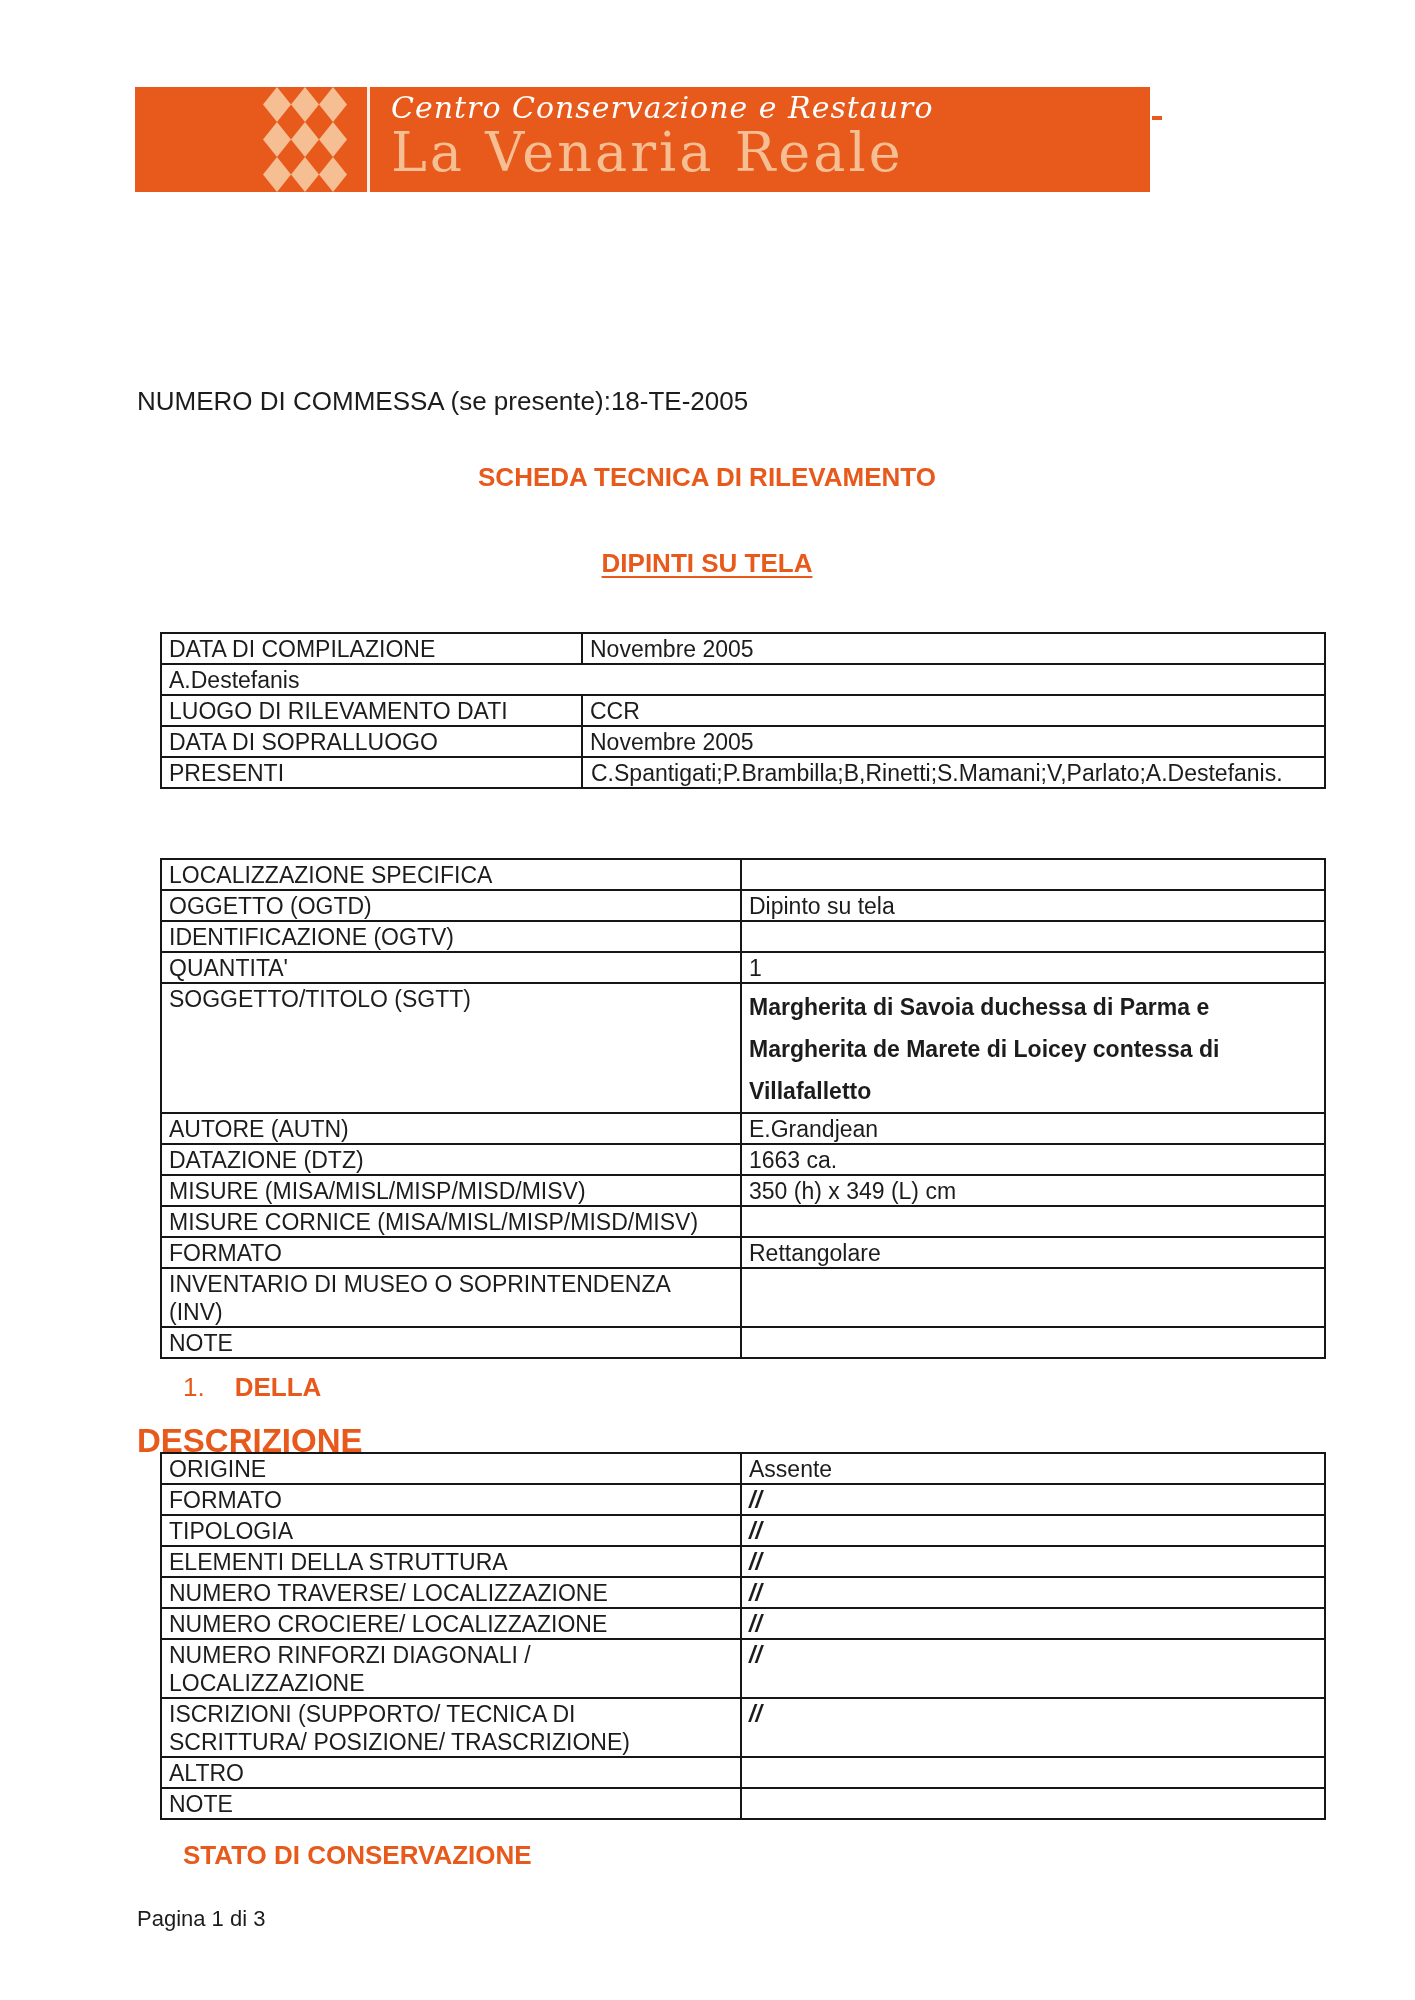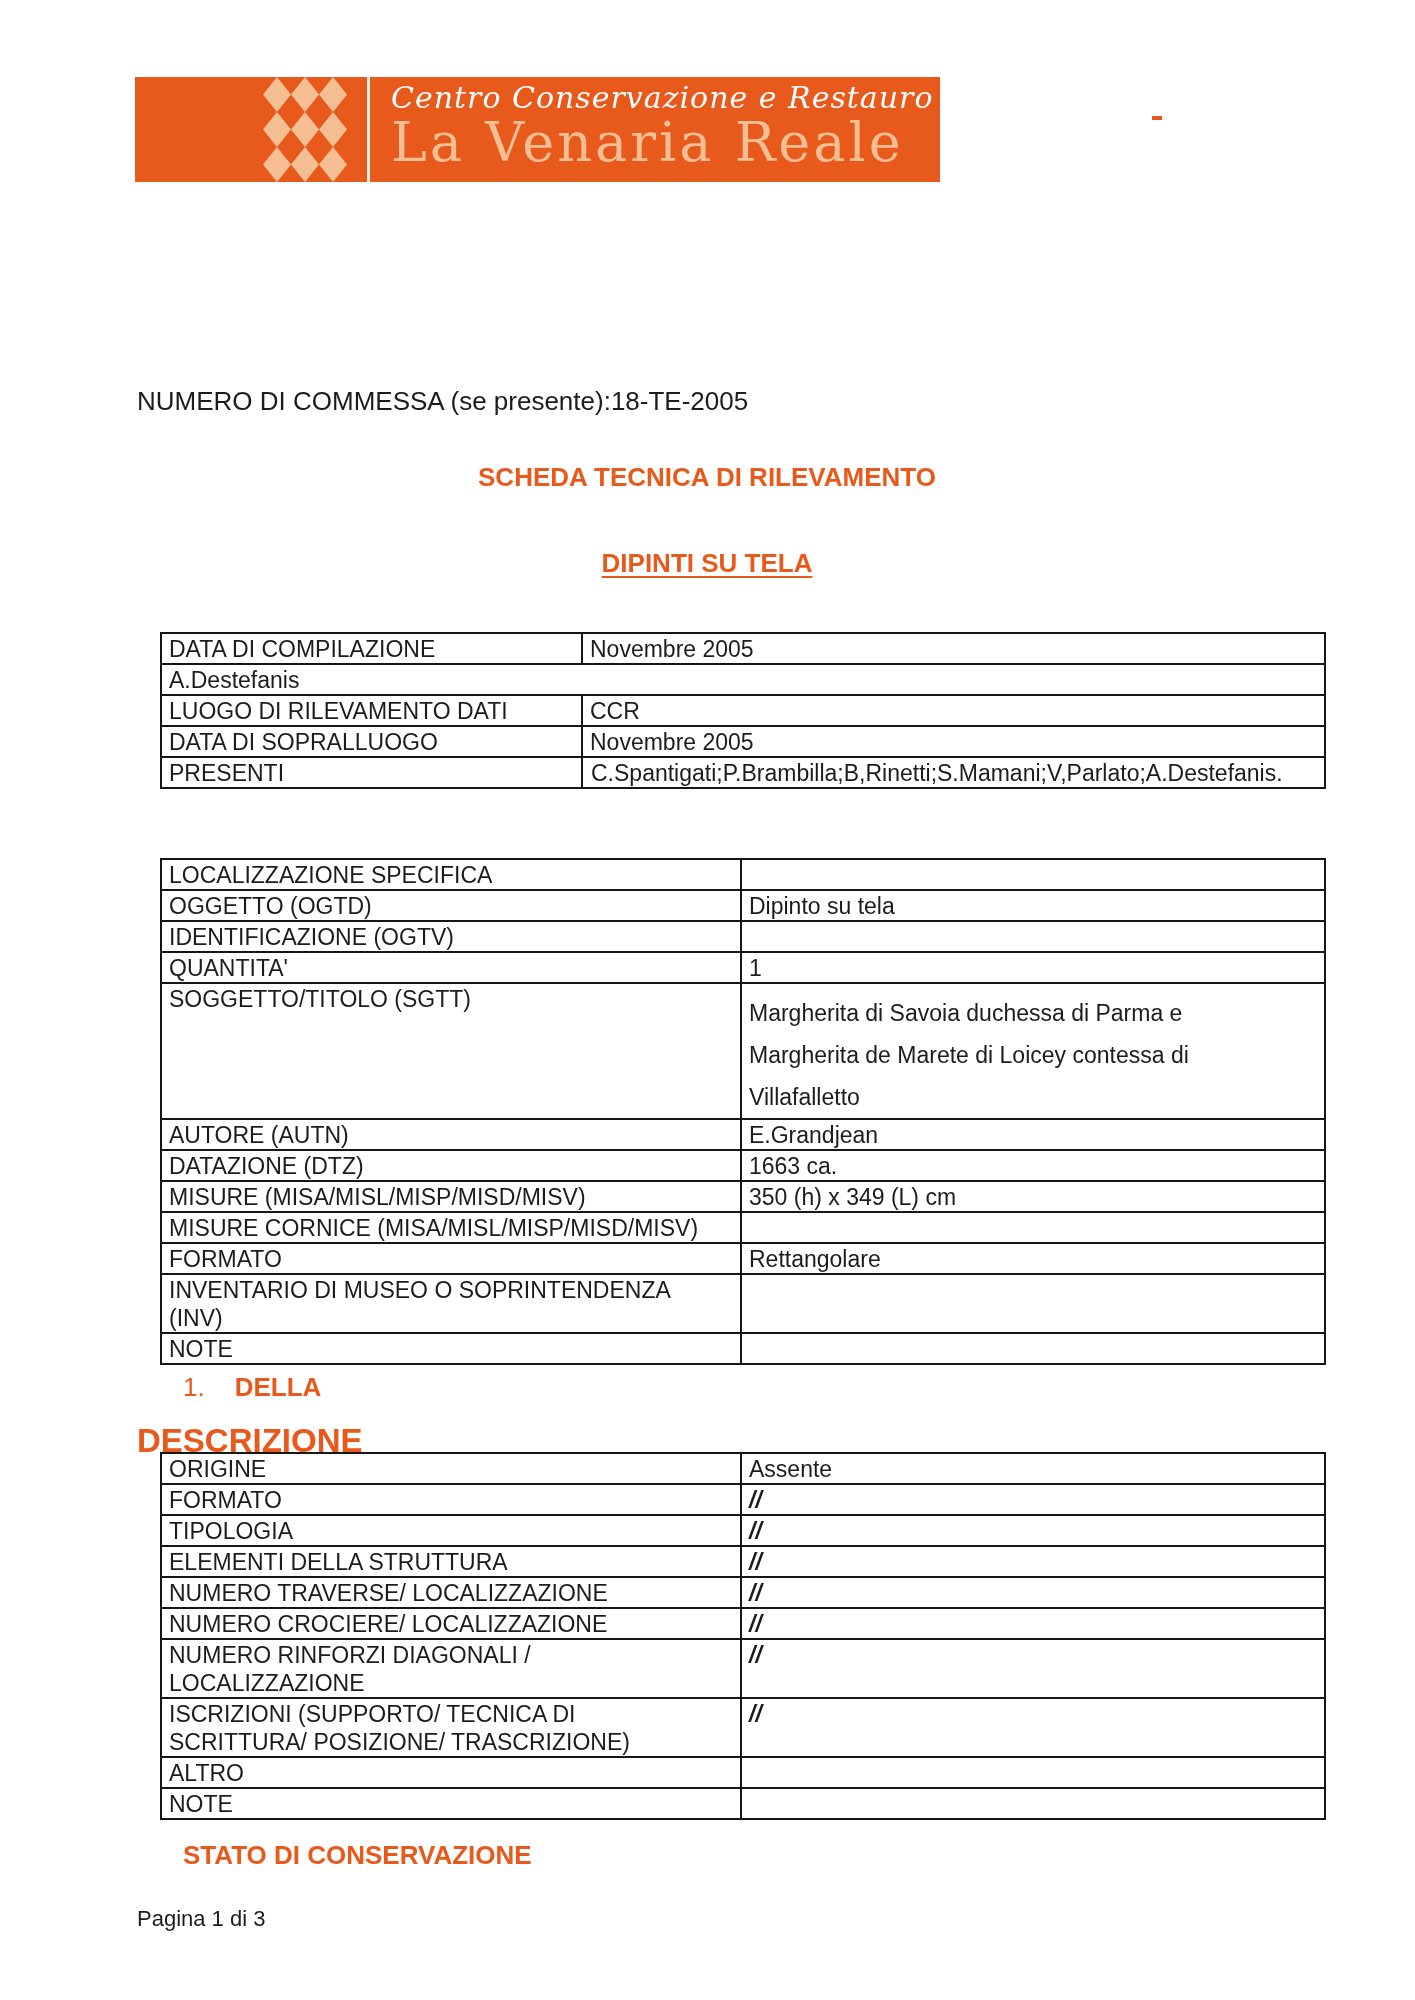--- a/index.html
+++ b/index.html
@@ -11,21 +11,21 @@
   .page{
     position:relative;
     width:1415px;height:2000px;
     background:#ffffff;
     font-family:"Liberation Sans", sans-serif;
     color:var(--ink);
     overflow:hidden;
   }
   
   .banner{
-    position:absolute;left:135px;top:77px;width:805px;height:105px;
+    position:absolute;left:135px;top:87px;width:1015px;height:105px;
     background:var(--accent);
   }
   .banner-logo{position:absolute;left:128px;top:0;width:84px;height:105px;}
   .banner-divider{position:absolute;left:232px;top:0;width:3px;height:105px;background:#ffffff;opacity:.9;}
   .banner-text{position:absolute;left:256px;top:4px;white-space:nowrap;}
   .banner-line1{
     font-family:"DejaVu Serif", serif;font-style:italic;
     color:#ffffff;font-size:30px;line-height:34px;letter-spacing:1px;
   }
   .banner-line2{
@@ -74,21 +74,21 @@
     padding:1px 7px 0 7px;line-height:28px;white-space:pre-line;
     box-sizing:border-box;
   }
   .tbl .lbl{border-right:2px solid #161616;}
   .tbl .slash{font-weight:bold;font-style:italic;}
   #table1{--c1:421px;top:632px;}
   #table2{--c1:580px;top:858px;}
   #table3{--c1:580px;top:1452px;}
   #table1 .trow:last-child .val{white-space:nowrap;overflow:hidden;padding-left:8px;}
   
-  #table2 .trow:nth-child(5) .val{line-height:42px;padding-top:8px;}
+  #table2 .trow:nth-child(5) .val{line-height:42px;padding-top:2px;font-weight:bold;}
   
   .telaio{position:absolute;left:183px;top:1372px;font-size:26px;color:var(--accent);}
   .telaio .num{font-weight:normal;margin-right:30px;}
   .telaio .ttl{font-weight:bold;}
   .descrizione{position:absolute;left:137px;top:1422px;font-size:33px;font-weight:bold;color:var(--accent);}
   .stato{position:absolute;left:183px;top:1840px;font-size:26px;font-weight:bold;color:var(--accent);}
   .footer{position:absolute;left:137px;top:1906px;font-size:22px;}
 </style>
 </head>
 <body>

